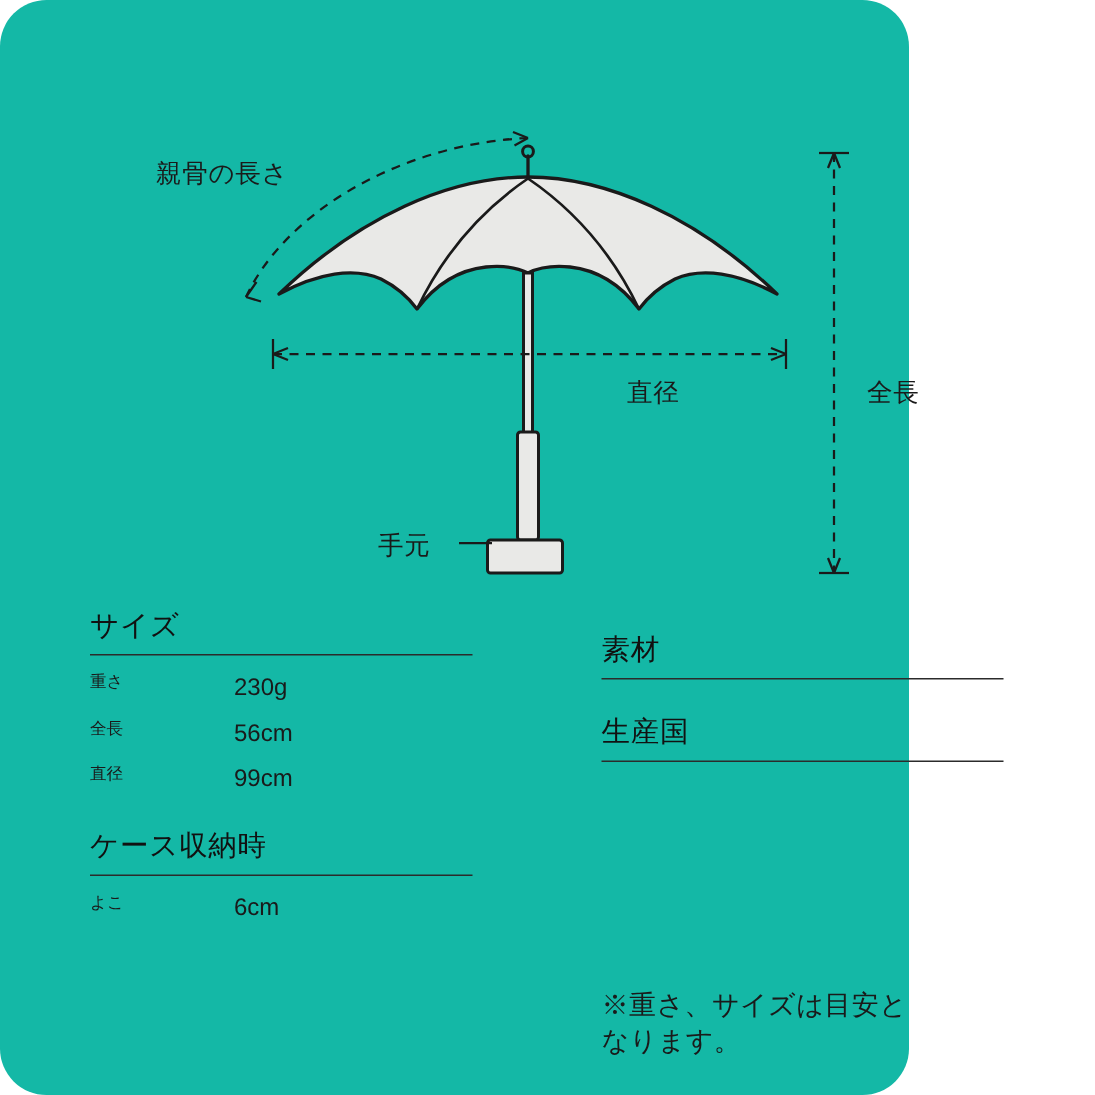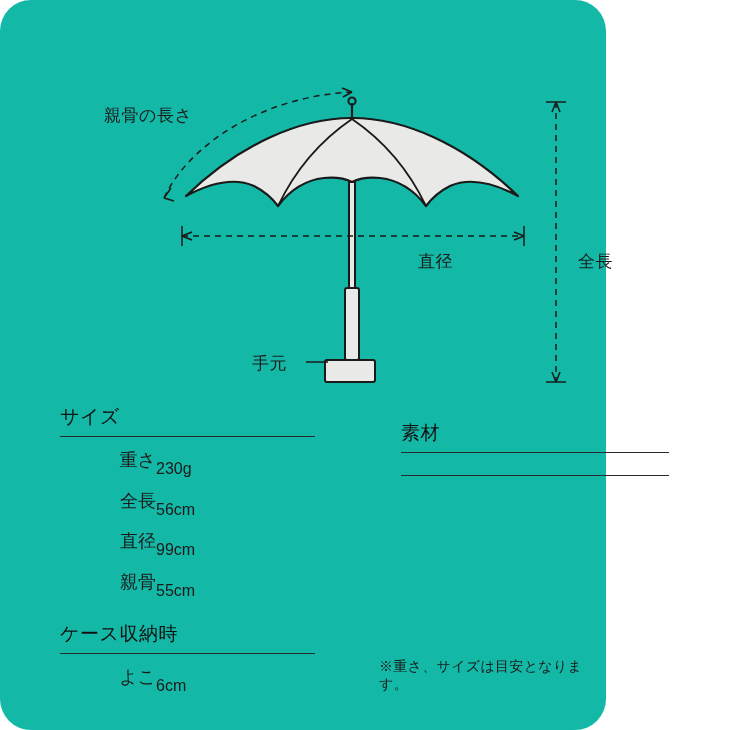--- a/index.html
+++ b/index.html
@@ -73,43 +73,41 @@
 
   .spec-row {
     display: flex;
     align-items: flex-start;
     padding: 5px 0 4px 0;
     line-height: 1.35;
   }
   .spec-key {
     width: 96px;
     flex: 0 0 96px;
-    font-size: 18px;
-    color: #1a1a1a;
-    text-align: right;
+    font-size: 11px;
+    color: #1a1a1a;
   }
   .spec-val {
     font-size: 16px;
     color: #1a1a1a;
-    margin-top: 10px;
   }
   .spec-val-sub {
     font-size: 16px;
     color: #1a1a1a;
     padding-left: 104px;
     line-height: 1.5;
   }
 
   .block-gap { height: 16px; }
 
   .note {
     position: absolute;
-    left: 379px;
+    left: 401px;
     top: 658px;
-    font-size: 14px;
+    font-size: 18px;
     color: #1a1a1a;
     letter-spacing: 0.3px;
   }
 </style>
 </head>
 <body>
 
 <div id="page">
 
   <div id="diagram">
@@ -176,43 +174,40 @@
       <div class="spec-val">230g</div>
     </div>
     <div class="spec-row">
       <div class="spec-key">全長</div>
       <div class="spec-val">56cm</div>
     </div>
     <div class="spec-row">
       <div class="spec-key">直径</div>
       <div class="spec-val">99cm</div>
     </div>
-    <div class="spec-row">
-      <div class="spec-key">親骨</div>
-      <div class="spec-val">55cm</div>
-    </div>
 
     <div class="block-gap"></div>
 
     <div class="spec-heading">ケース収納時</div>
     <hr class="spec-rule short">
 
     <div class="spec-row">
       <div class="spec-key">よこ</div>
       <div class="spec-val">6cm</div>
     </div>
   </div>
 
   <div class="spec-col" id="col-right">
 
     <div class="spec-heading">素材</div>
     <hr class="spec-rule right">
 
 
     <div class="block-gap"></div>
 
+    <div class="spec-heading">生産国</div>
     <hr class="spec-rule right">
 
   </div>
 
   <div class="note">※重さ、サイズは目安となります。</div>
 
 </div>
 
 </body></html>

